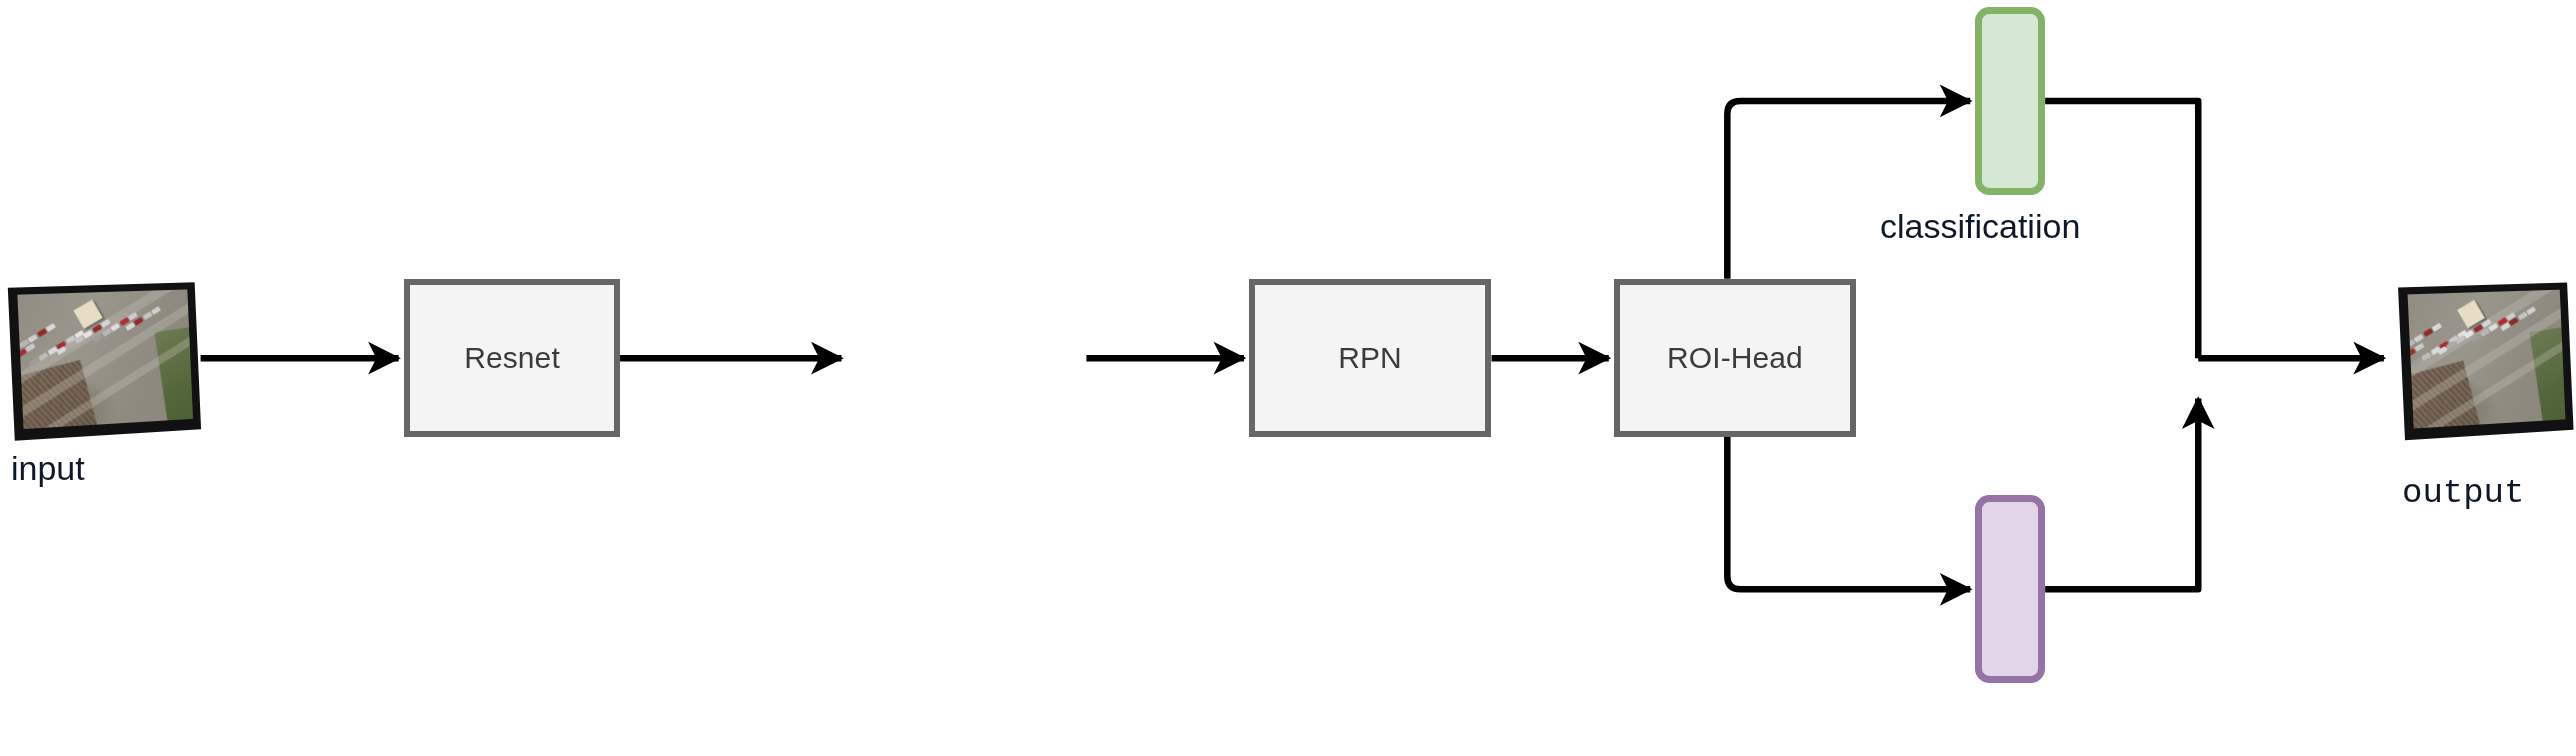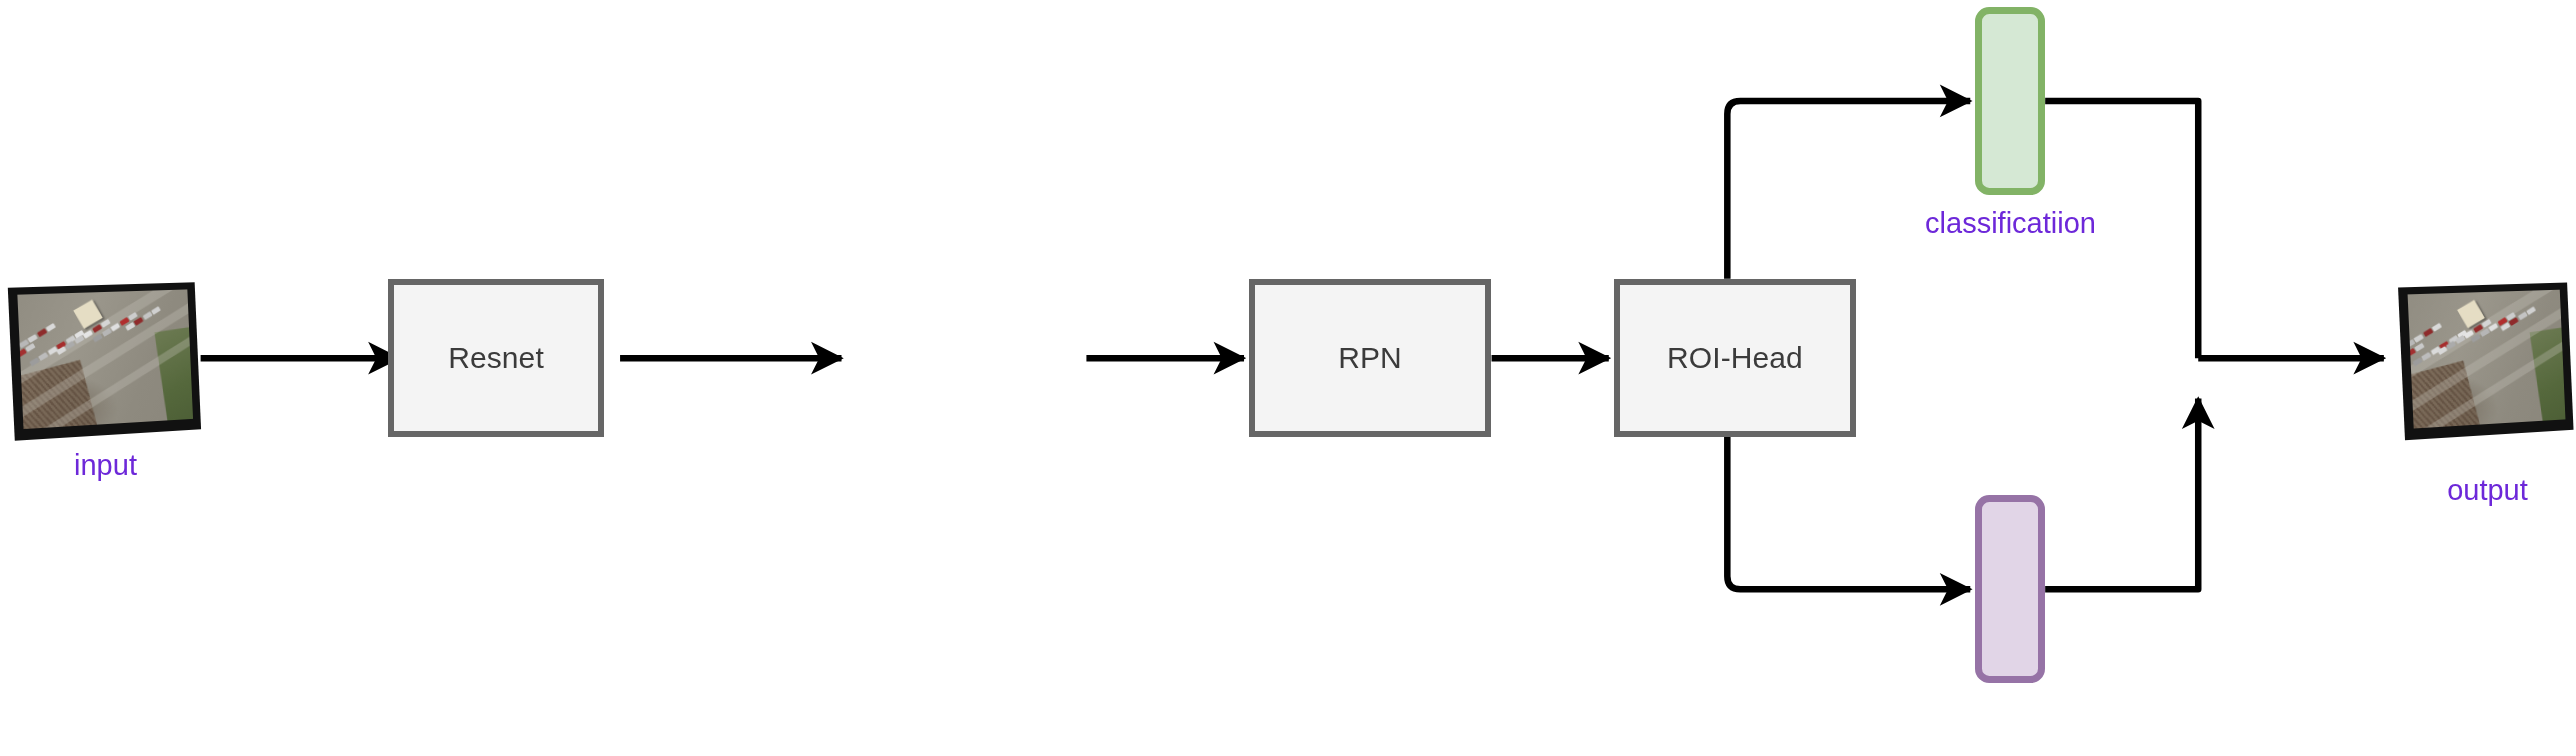--- a/index.html
+++ b/index.html
@@ -50,24 +50,23 @@
     background: #d5e8d4;
     border: 7.2px solid #82b366;
   }
   .branchbox.purple {
     background: #e1d5e7;
     border: 7.2px solid #9673a6;
   }
   
   .caption {
     position: absolute;
-    color: #6d28d9;
-    font-size: 29px;
+    color: #0f172a;
+    font-size: 34px;
     white-space: nowrap;
-    text-align: center;
   }
   
   .imgnode {
     position: absolute;
   }
   .imgframe {
     position: absolute;
     left: 0; top: 0;
     width: 100%;
     height: 100%;
@@ -222,21 +221,21 @@
         <div class="carrow" style="left:8%; top:36%; transform:rotate(61deg);">
           <div class="car" style="left:0; top:0;   background:#c9c9c9;"></div>
           <div class="car" style="left:0; top:10.4px; background:#a33030;"></div>
           <div class="car" style="left:0; top:21px; background:#bdbdbd;"></div>
         </div>
       </div>
     </div>
   </div>
   <div class="caption" style="left:11px; top:449px; width:189px;">input</div>
 
-  <div class="pbox" style="left:388px; top:279px; width:216px; height:158px;">
+  <div class="pbox" style="left:404px; top:279px; width:216px; height:158px;">
     <span>Resnet</span>
   </div>
 
 
   <div class="pbox" style="left:1614px; top:279px; width:242px; height:158px;">
     <span>ROI-Head</span>
   </div>
 
   <div class="pbox" style="left:1249px; top:279px; width:242px; height:158px;">
     <span>RPN</span>
@@ -295,16 +294,16 @@
           <div class="car" style="left:0; top:31px; background:#d6d6d6;"></div>
         </div>
         <div class="carrow" style="left:8%; top:36%; transform:rotate(61deg);">
           <div class="car" style="left:0; top:0;   background:#c9c9c9;"></div>
           <div class="car" style="left:0; top:10.4px; background:#a33030;"></div>
 
         </div>
       </div>
     </div>
   </div>
-  <div class="caption" style="left:2402px; top:474px; width:171px;">output</div>
+  <div class="caption" style="left:2402px; top:474px; width:171px;font-family:Liberation Mono, monospace;">output</div>
 
 </div>
 
 
 </body></html>

